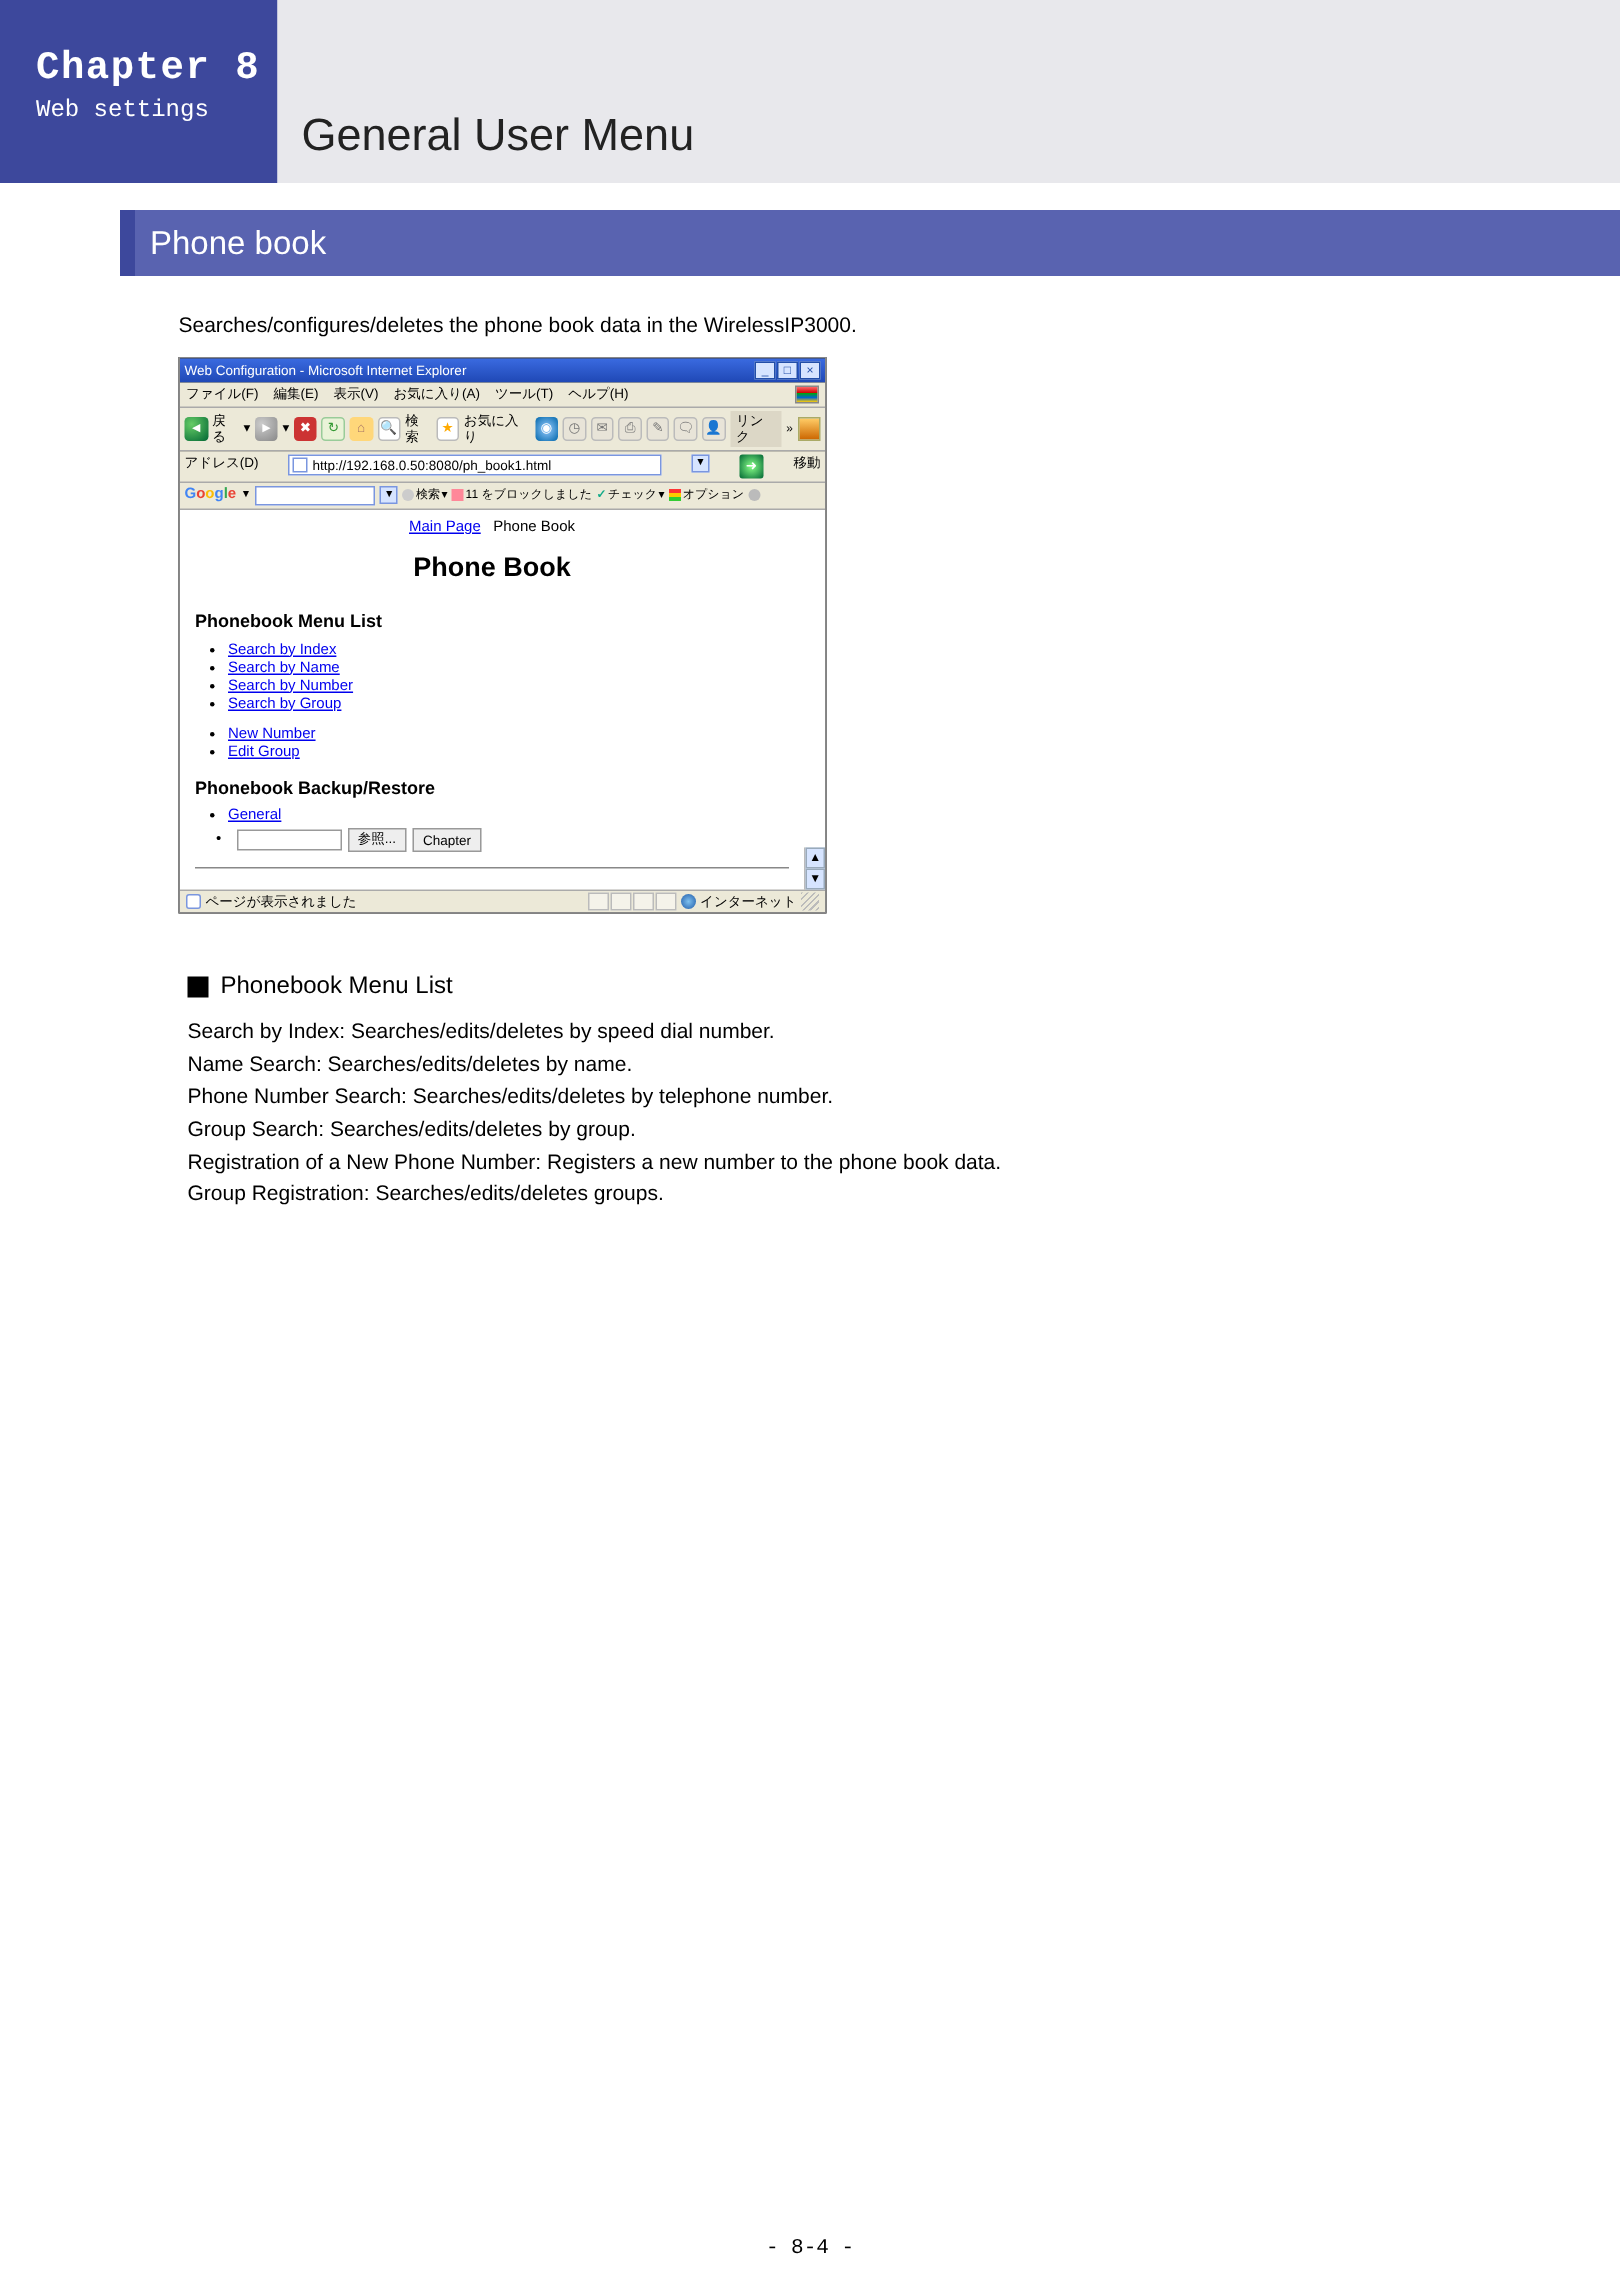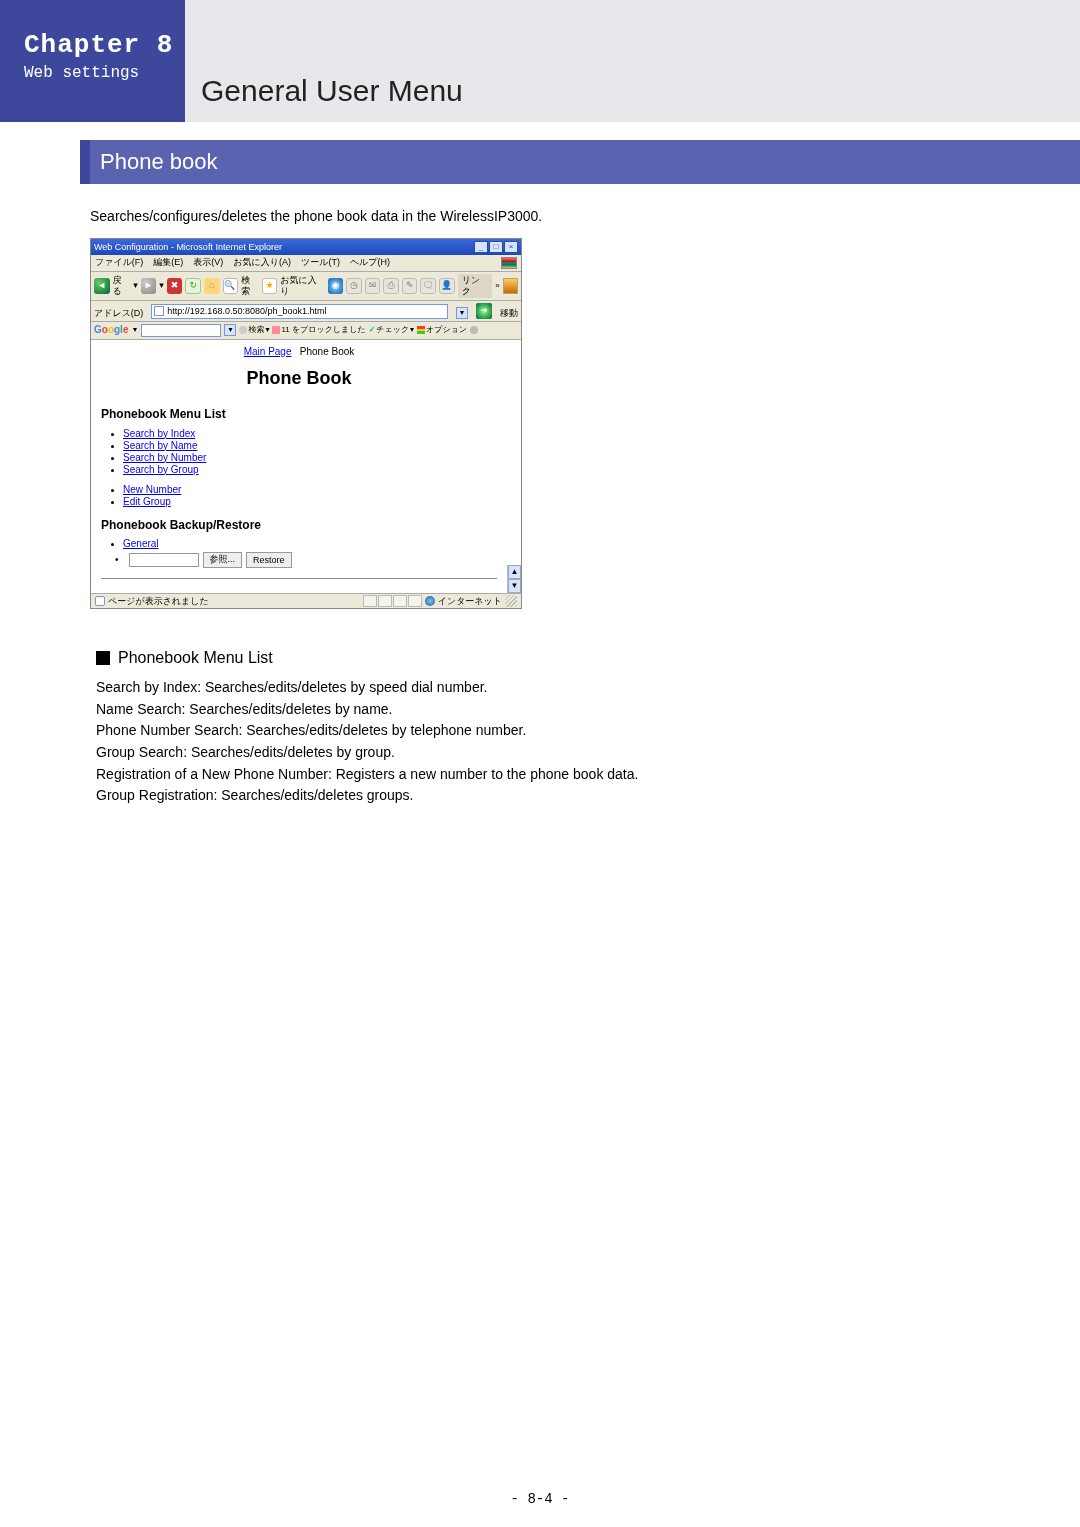--- a/index.html
+++ b/index.html
@@ -63,20 +63,21 @@
     color: #fff;
     font-size: 22px;
     display: flex;
     align-items: center;
     padding-left: 10px;
   }
   .content {
     padding: 24px 67px 0 90px;
     font-size: 14px;
     color: #000;
+    margin-left: 29px;
   }
   .intro-text {
     margin-bottom: 14px;
   }
   
   .browser {
     width: 432px;
     border: 1px solid #888;
     background: #000000;
     font-size: 9px;
@@ -157,23 +158,23 @@
     gap:3px;
   }
   .links-label {
     background:#dcd7c6;
     padding:1px 4px;
     font-size:9px;
   }
   .go-icon { width:16px; height:16px; background: linear-gradient(#ffcc66,#cc6600); border:1px solid #aa6; }
   .addr-row {
     display:flex;
-    align-items:flex-end;
+    align-items:flex-start;
     padding:2px 3px;
-    gap:8px;
+    gap:20px;
     border-bottom:1px solid #aaa;
     background:#ece9d8;
   }
   .addr-label { font-size:9px; }
   .addr-input {
     flex:1;
     background:#fff;
     border:1px solid #7a96df;
     font-size:9px;
     padding:1px 2px;
@@ -447,21 +448,21 @@
           <li><a href="#">New Number</a></li>
           <li><a href="#">Edit Group</a></li>
         </ul>
         <div class="pb-heading">Phonebook Backup/Restore</div>
         <ul class="pb-list" style="margin-bottom:2px;">
           <li><a href="#">General</a></li>
         </ul>
         <div class="restore-row">
           <input type="text" style="">
           <button>参照...</button>
-          <button>Restore</button>
+          <button>Chapter</button>
         </div>
         <hr class="pb-hr">
       </div>
       <div class="vscroll">
         <div class="arrow">▲</div>
         <div class="track"></div>
         <div class="arrow">▼</div>
       </div>
     </div>
 

